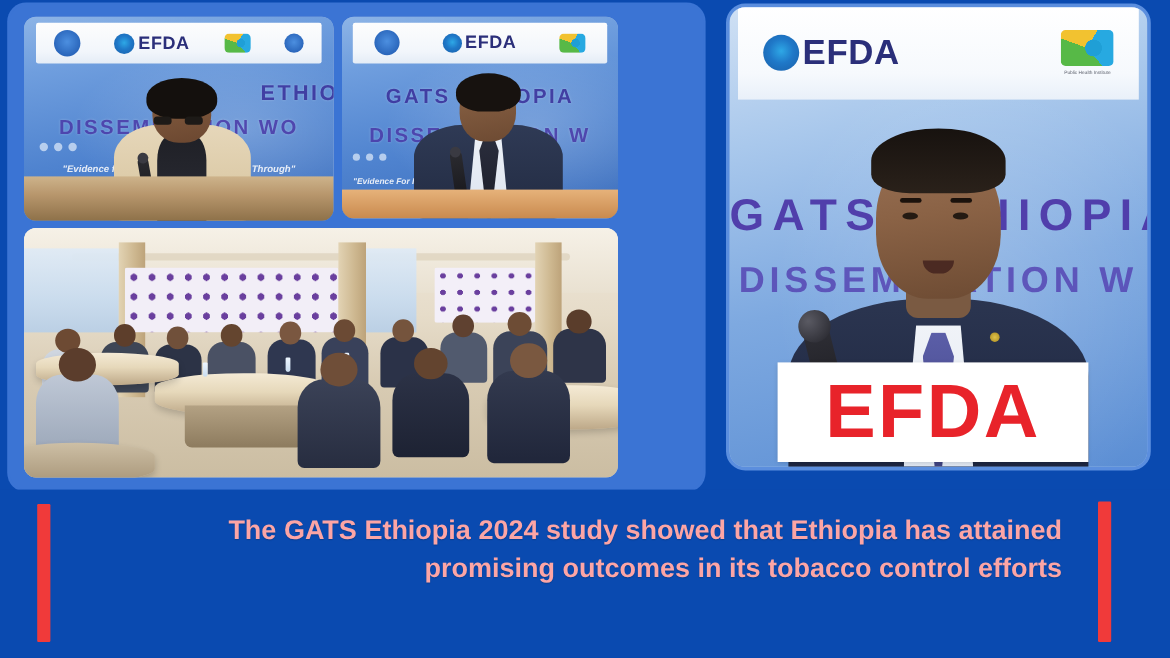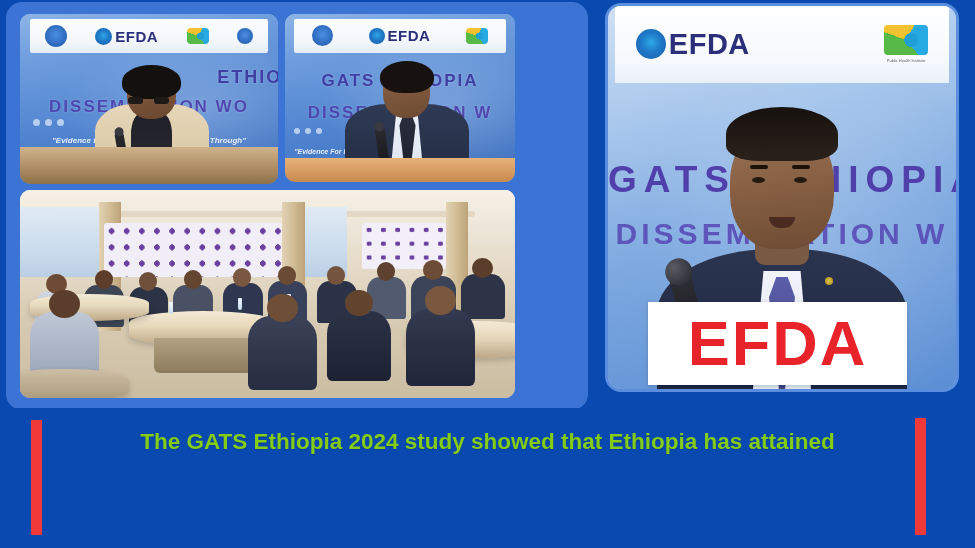--- a/index.html
+++ b/index.html
@@ -219,22 +219,22 @@
   }
 
   
   .caption{
     position:absolute;left:0;top:408px;width:975px;height:140px;background:#0a4ab0;
   }
   .bar{position:absolute;width:11px;background:#f03a3a;border-radius:1px;}
   .bar-l{left:31px;top:12px;height:115px;}
   .bar-r{left:915px;top:10px;height:117px;}
   .captext{
-    position:absolute;left:90px;top:18px;width:795px;text-align:center;
-    color:#84cc16;font-weight:bold;font-size:22.5px;line-height:1.42;
+    position:absolute;left:90px;top:18px;width:795px;text-align:right;
+    color:#fca5a5;font-weight:bold;font-size:22.5px;line-height:1.42;
     font-family:"Liberation Sans", sans-serif;
     text-shadow:0 1px 1px rgba(0,0,0,.18);
   }
 </style>
 </head>
 <body>
 
 <div class="stage">
 
   <div class="collage">
@@ -446,16 +446,17 @@
 
   <div class="news">
     <span>EFDA</span>
   </div>
 
   <div class="caption">
     <div class="bar bar-l"></div>
     <div class="bar bar-r"></div>
     <div class="captext">
       <div>The GATS Ethiopia 2024 study showed that Ethiopia has attained</div>
+      <div>promising outcomes in its tobacco control efforts</div>
     </div>
   </div>
 
 </div>
 
 </body></html>

